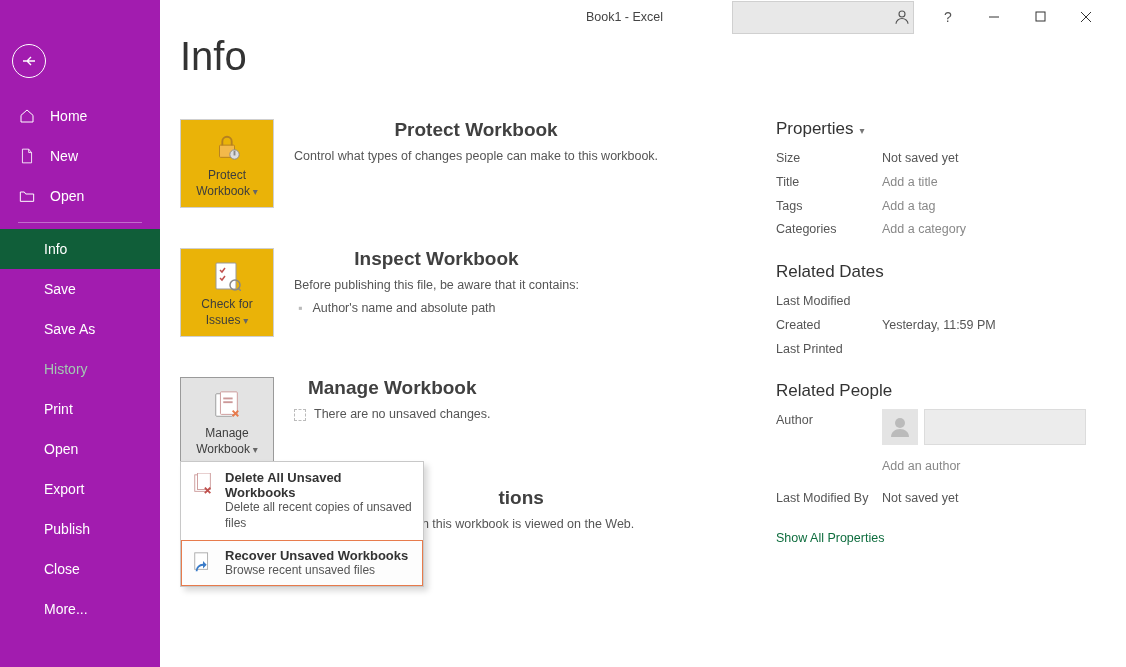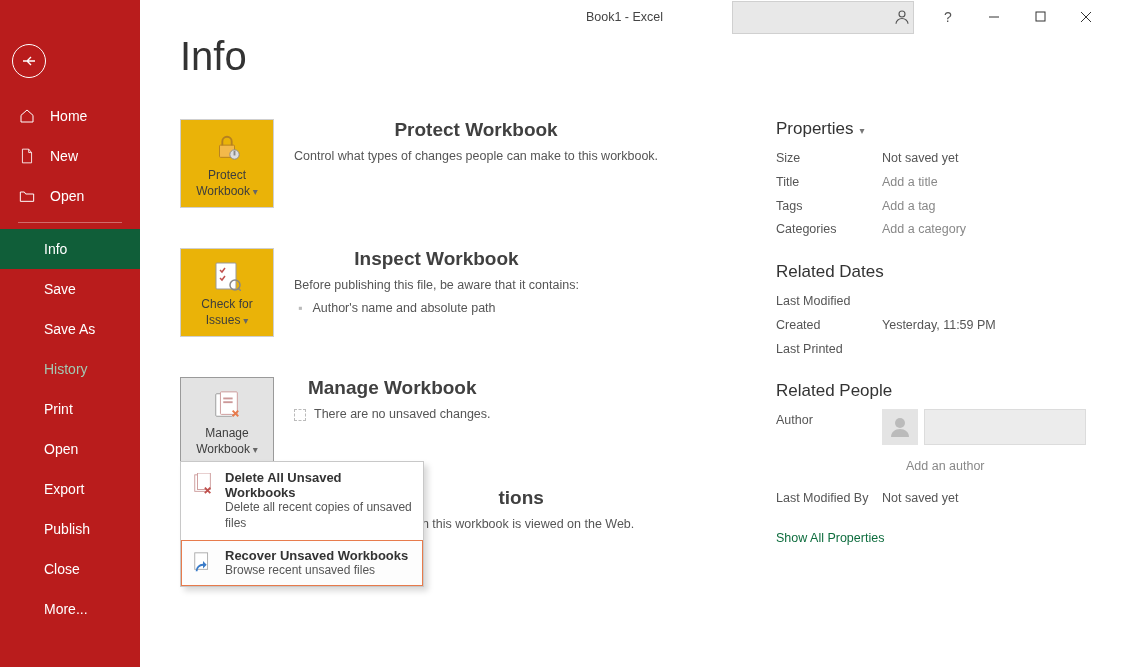--- a/index.html
+++ b/index.html
@@ -49,22 +49,22 @@
     height: 33px;
     display: flex;
     align-items: center;
     justify-content: center;
     cursor: pointer;
   }
   
   .sidebar {
     position: absolute;
     left: 0; top: 0; bottom: 0;
-    width: 140px;
-    background: #b91c1c;
+    width: 160px;
+    background: #a21caf;
     color: #fff;
     padding-top: 44px;
   }
   .back-btn {
     width: 34px;
     height: 34px;
     border: 1.5px solid #fff;
     border-radius: 50%;
     display: flex;
     align-items: center;
@@ -527,21 +527,21 @@
           <div style="flex:1;">
             <div style="display:flex;align-items:center;">
               <div class="avatar">
                 <svg width="24" height="24" viewBox="0 0 24 24" fill="#bbb">
                     <circle cx="12" cy="8" r="5"></circle>
                     <path d="M3 22c0-5 4-8 9-8s9 3 9 8"></path>
                   </svg>
               </div>
               <div class="author-input"></div>
             </div>
-            <div class="prop-value placeholder" style="margin-top:10px;margin-left:24px;">Add an author</div>
+            <div class="prop-value placeholder" style="margin-top:10px;">Add an author</div>
           </div>
         </div>
         <div class="prop-row" style="margin-top:8px;">
           <div class="prop-label">Last Modified By</div>
           <div class="prop-value">Not saved yet</div>
         </div>
       </div>
 
       <div class="link">Show All Properties</div>
     </div>

